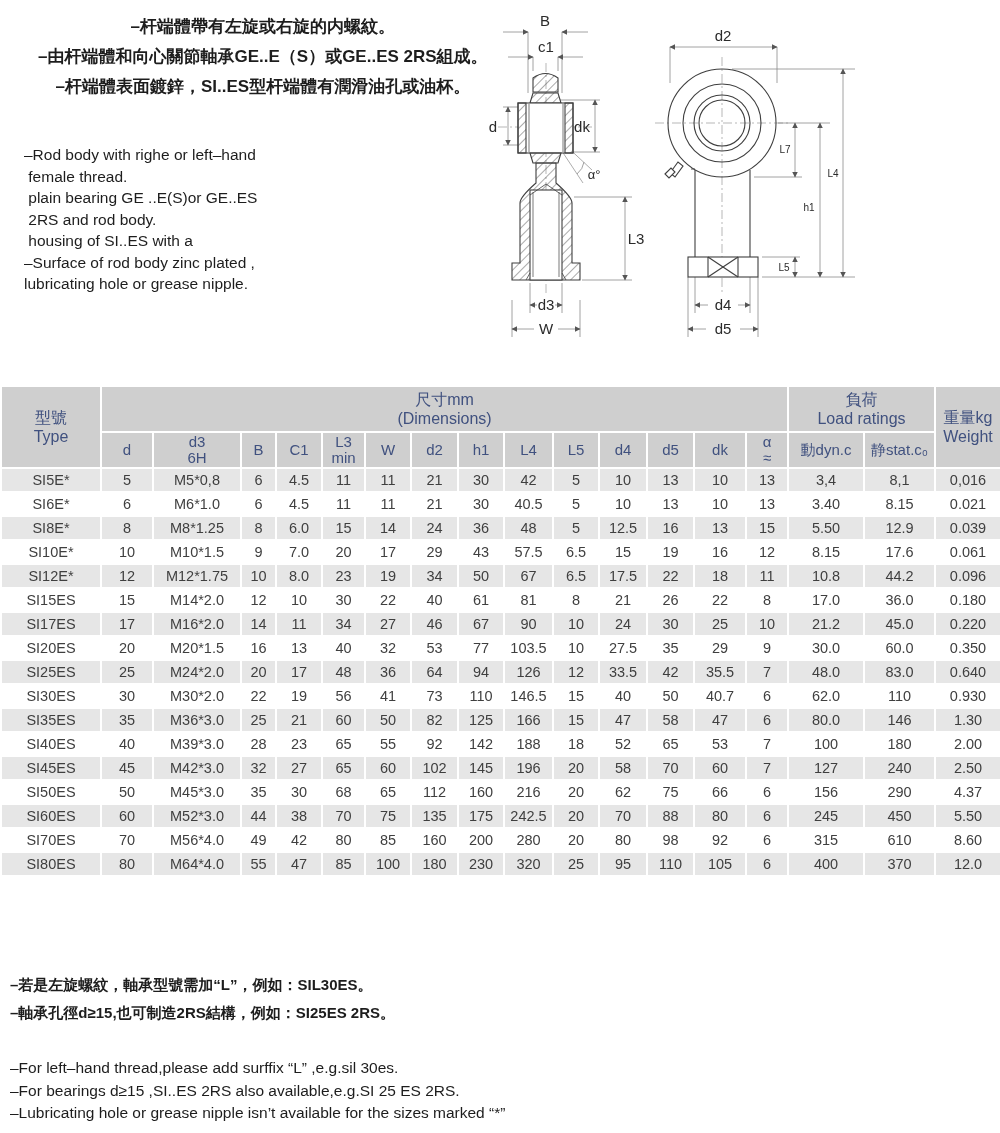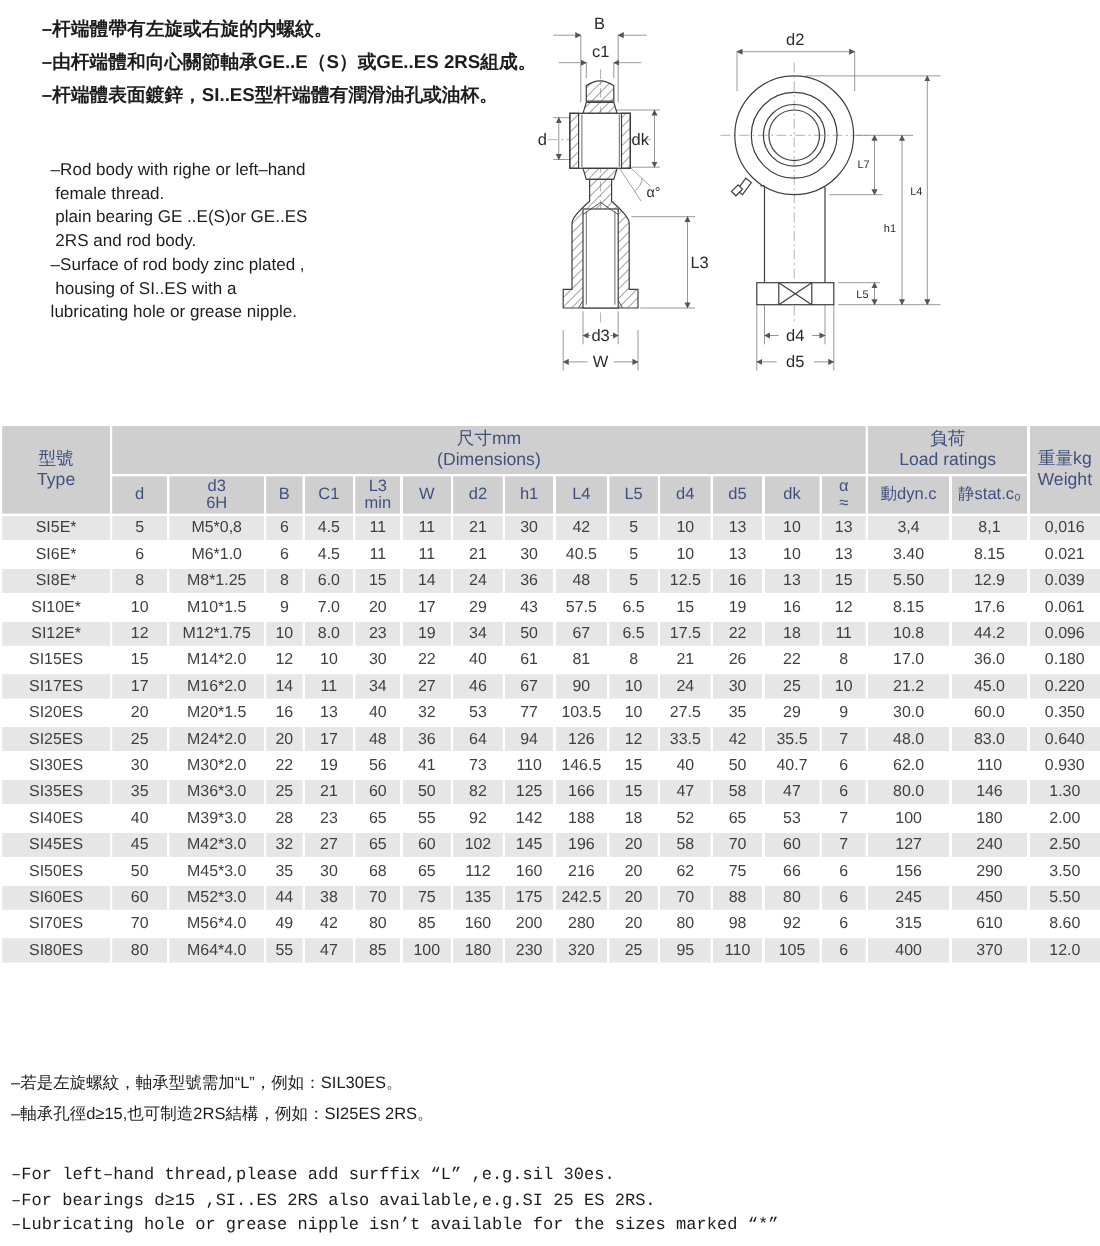--- a/index.html
+++ b/index.html
@@ -9,22 +9,22 @@
     color:#222;overflow:hidden;
   }
   :root{
     --header-bg:#cfcfcf;
     --header-text:#40517f;
     --row-alt:#e6e6e6;
     --cell-text:#3f3f3f;
   }
   
   .intro-zh{position:absolute;left:38px;top:12px;font-size:17px;font-weight:600;color:#1d1d1d;}
-  .intro-zh .tline{line-height:30px;white-space:pre;}
-  .intro-en{position:absolute;left:46px;top:144px;font-size:15.5px;color:#1d1d1d;}
+  .intro-zh .tline{line-height:30px;white-space:pre;text-align:center;}
+  .intro-en{position:absolute;left:24px;top:144px;font-size:15.5px;color:#1d1d1d;}
   .intro-en .tline{line-height:21.5px;white-space:pre;}
   
   .dwg{position:absolute;}
   #side-view{left:480px;top:5px;}
   #front-view{left:650px;top:25px;}
   svg text{font-family:"Liberation Sans","DejaVu Sans",sans-serif;fill:#2b2b2b;}
   
   .tbl-wrap{position:absolute;left:0;top:385px;width:1000px;}
   table.tbl{width:1000px;border-collapse:collapse;table-layout:fixed;}
   table.tbl th,table.tbl td{
@@ -35,40 +35,40 @@
     background:var(--header-bg);color:var(--header-text);
     font-weight:400;font-size:16px;line-height:19px;
   }
   table.tbl thead tr.h1 th{height:44px;}
   table.tbl thead tr.h2 th{height:34px;font-size:15px;line-height:16px;}
   table.tbl tbody td{
     height:22px;font-size:14.5px;color:var(--cell-text);background:#ffffff;
   }
   table.tbl tbody tr.alt td{background:var(--row-alt);}
   
-  .notes-zh{position:absolute;left:10px;top:971px;font-size:15px;font-weight:400;color:#1d1d1d;}
+  .notes-zh{position:absolute;left:10px;top:971px;font-size:15px;font-weight:700;color:#1d1d1d;}
   .notes-zh .tline{line-height:27.5px;white-space:pre;}
   .notes-en{position:absolute;left:10px;top:1057px;font-size:15.5px;color:#1d1d1d;}
-  .notes-en .tline{line-height:22.5px;white-space:pre;font-family:Liberation Mono, monospace;}
+  .notes-en .tline{line-height:22.5px;white-space:pre;}
 </style>
 </head>
 <body>
 
 <div class="intro-zh">
     <div class="tline">–杆端體帶有左旋或右旋的内螺紋。</div>
     <div class="tline">–由杆端體和向心關節軸承GE..E（S）或GE..ES 2RS組成。</div>
     <div class="tline">–杆端體表面鍍鋅，SI..ES型杆端體有潤滑油孔或油杯。</div>
   </div>
 <div class="intro-en">
     <div class="tline">–Rod body with righe or left–hand</div>
     <div class="tline"> female thread.</div>
     <div class="tline"> plain bearing GE ..E(S)or GE..ES</div>
     <div class="tline"> 2RS and rod body.</div>
+    <div class="tline"> housing of SI..ES with a</div>
     <div class="tline">–Surface of rod body zinc plated ,</div>
-    <div class="tline"> housing of SI..ES with a</div>
     <div class="tline">lubricating hole or grease nipple.</div>
   </div>
 
 <svg id="side-view" class="dwg" width="180" height="345" viewBox="0 0 180 345">
   <defs>
     <pattern id="hatch1" width="6" height="6" patternUnits="userSpaceOnUse" patternTransform="rotate(45)">
       <line x1="0" y1="0" x2="0" y2="6" stroke="#555" stroke-width="1"></line>
     </pattern>
     <marker id="ar1" viewBox="0 0 10 10" refX="9" refY="5" markerWidth="7" markerHeight="7" orient="auto-start-reverse">
       <path d="M0,0L10,5L0,10z" fill="#555"></path>
@@ -592,21 +592,21 @@
           <td>112</td>
           <td>160</td>
           <td>216</td>
           <td>20</td>
           <td>62</td>
           <td>75</td>
           <td>66</td>
           <td>6</td>
           <td>156</td>
           <td>290</td>
-          <td>3.50</td>
+          <td>4.37</td>
         </tr>
         <tr class="alt">
           <td>SI60ES</td>
           <td>60</td>
           <td>M52*3.0</td>
           <td>44</td>
           <td>38</td>
           <td>70</td>
           <td>75</td>
           <td>135</td>

